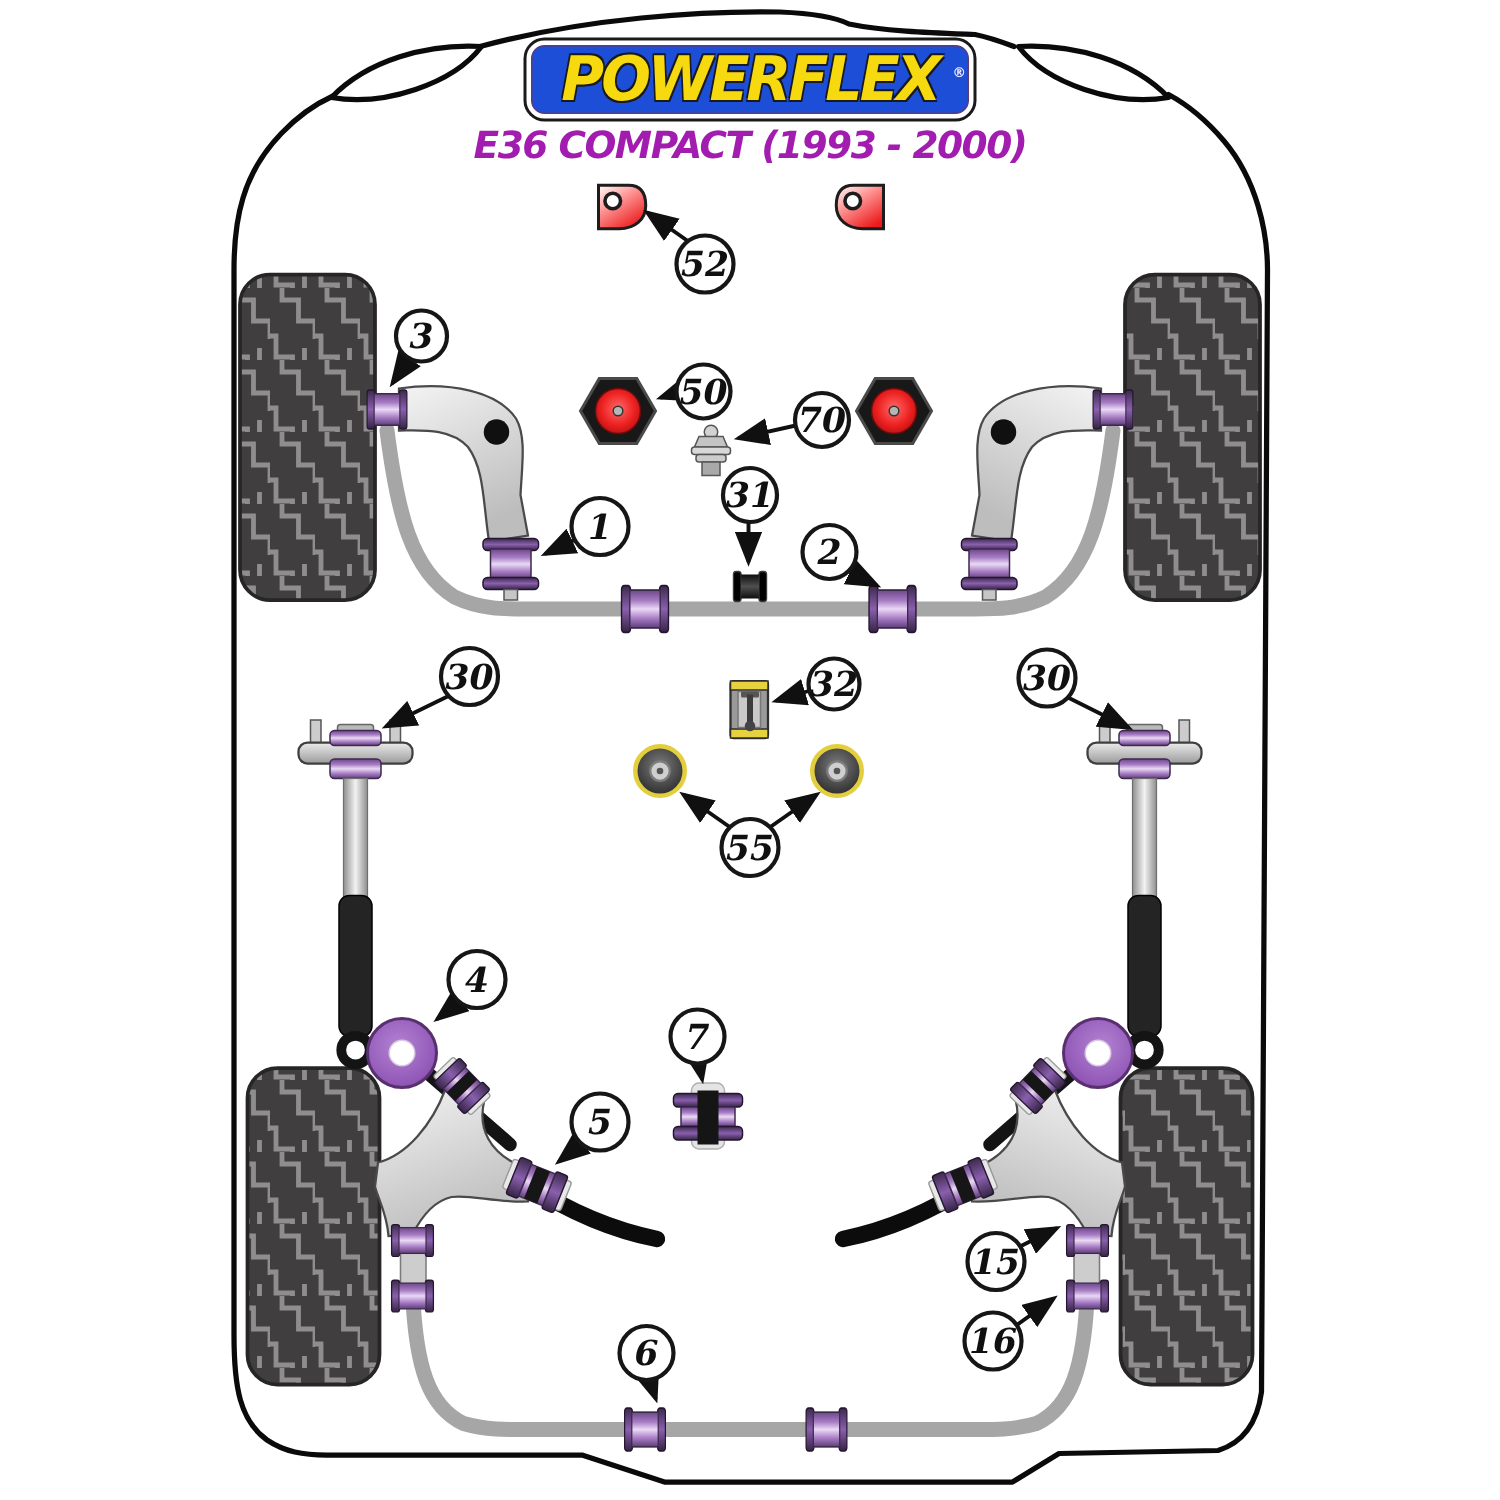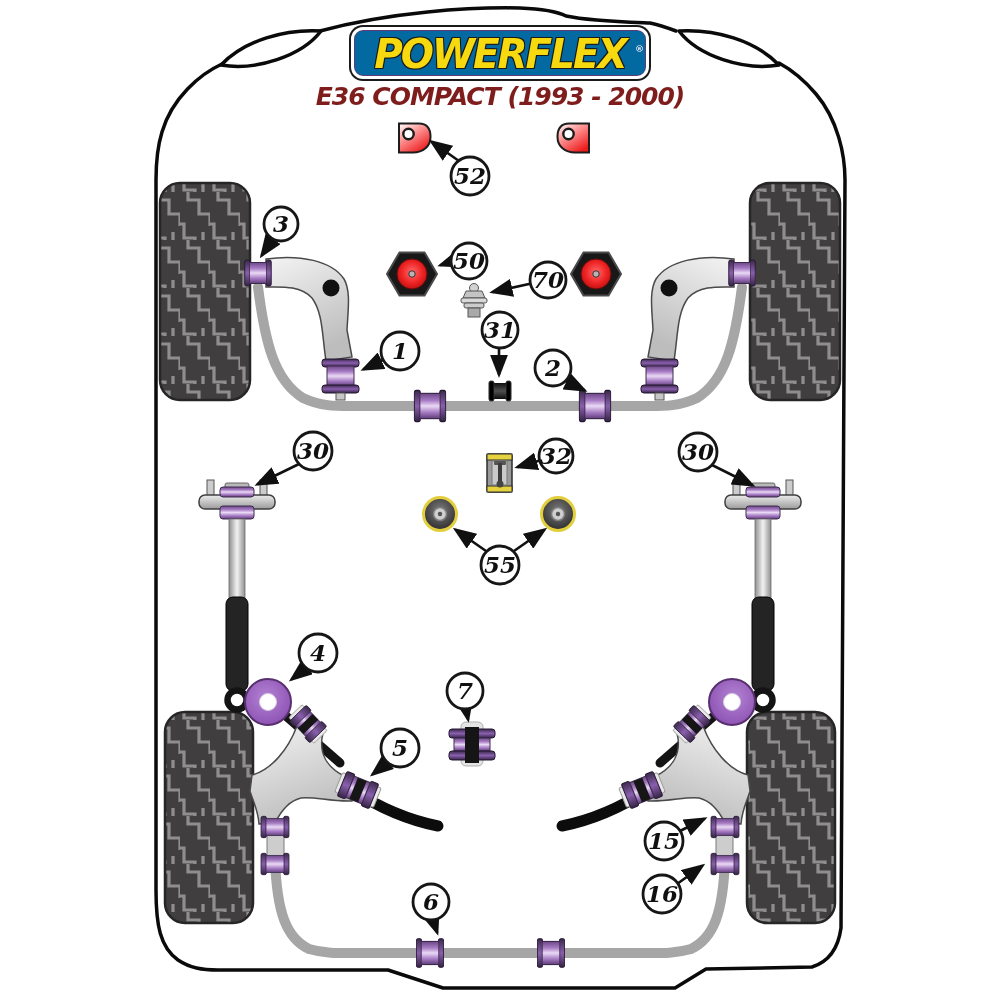--- a/index.html
+++ b/index.html
@@ -1,31 +1,31 @@
 <!DOCTYPE html>
 <html><head>
 <meta charset="utf-8">
 <style>
   html,body{margin:0;padding:0;background:#ffffff;}
   .stage{position:relative;width:1000px;height:1000px;background:#ffffff;overflow:hidden;
          font-family:"DejaVu Sans",sans-serif;}
   .stage svg{position:absolute;left:0;top:0;}
   .logo-box{position:absolute;left:50%;top:27px;transform:translateX(-50%);
-            width:292px;height:46px;background:#0369a1;border:3px solid #ffffff;
+            width:292px;height:46px;background:#1d4ed8;border:3px solid #ffffff;
             box-shadow:0 0 0 2px #1a1a1a, inset 0 0 0 1px #5f3a77;
             border-radius:12px;display:flex;align-items:center;justify-content:center;}
   .logo-text{font-family:"DejaVu Sans",sans-serif;font-weight:bold;font-style:italic;
              font-size:39px;line-height:1;color:#f6d90e;letter-spacing:-2px;
              transform:scaleY(1.05);
              text-shadow:1px 1px 0 #1a1a1a,-1px 1px 0 #1a1a1a,1px -1px 0 #1a1a1a,-1px -1px 0 #1a1a1a;}
   .logo-reg{position:absolute;right:2px;top:14px;font-size:9px;color:#f2ecf7;font-style:normal;
             font-weight:bold;text-shadow:none;}
   .subtitle{position:absolute;left:0;top:82px;width:100%;text-align:center;
             font-family:"DejaVu Sans",sans-serif;font-weight:bold;font-style:italic;
-            font-size:25px;letter-spacing:-1px;color:#7f1d1d;}
+            font-size:25px;letter-spacing:-1px;color:#a21caf;}
   .co-num{font-family:"DejaVu Serif",serif;font-weight:bold;font-style:italic;
           font-size:23px;fill:#101010;text-anchor:middle;}
 </style>
 </head>
 <body>
 
 <div class="stage">
 
 <svg width="1000" height="1000" viewBox="0 0 1000 1000">
   <defs>

